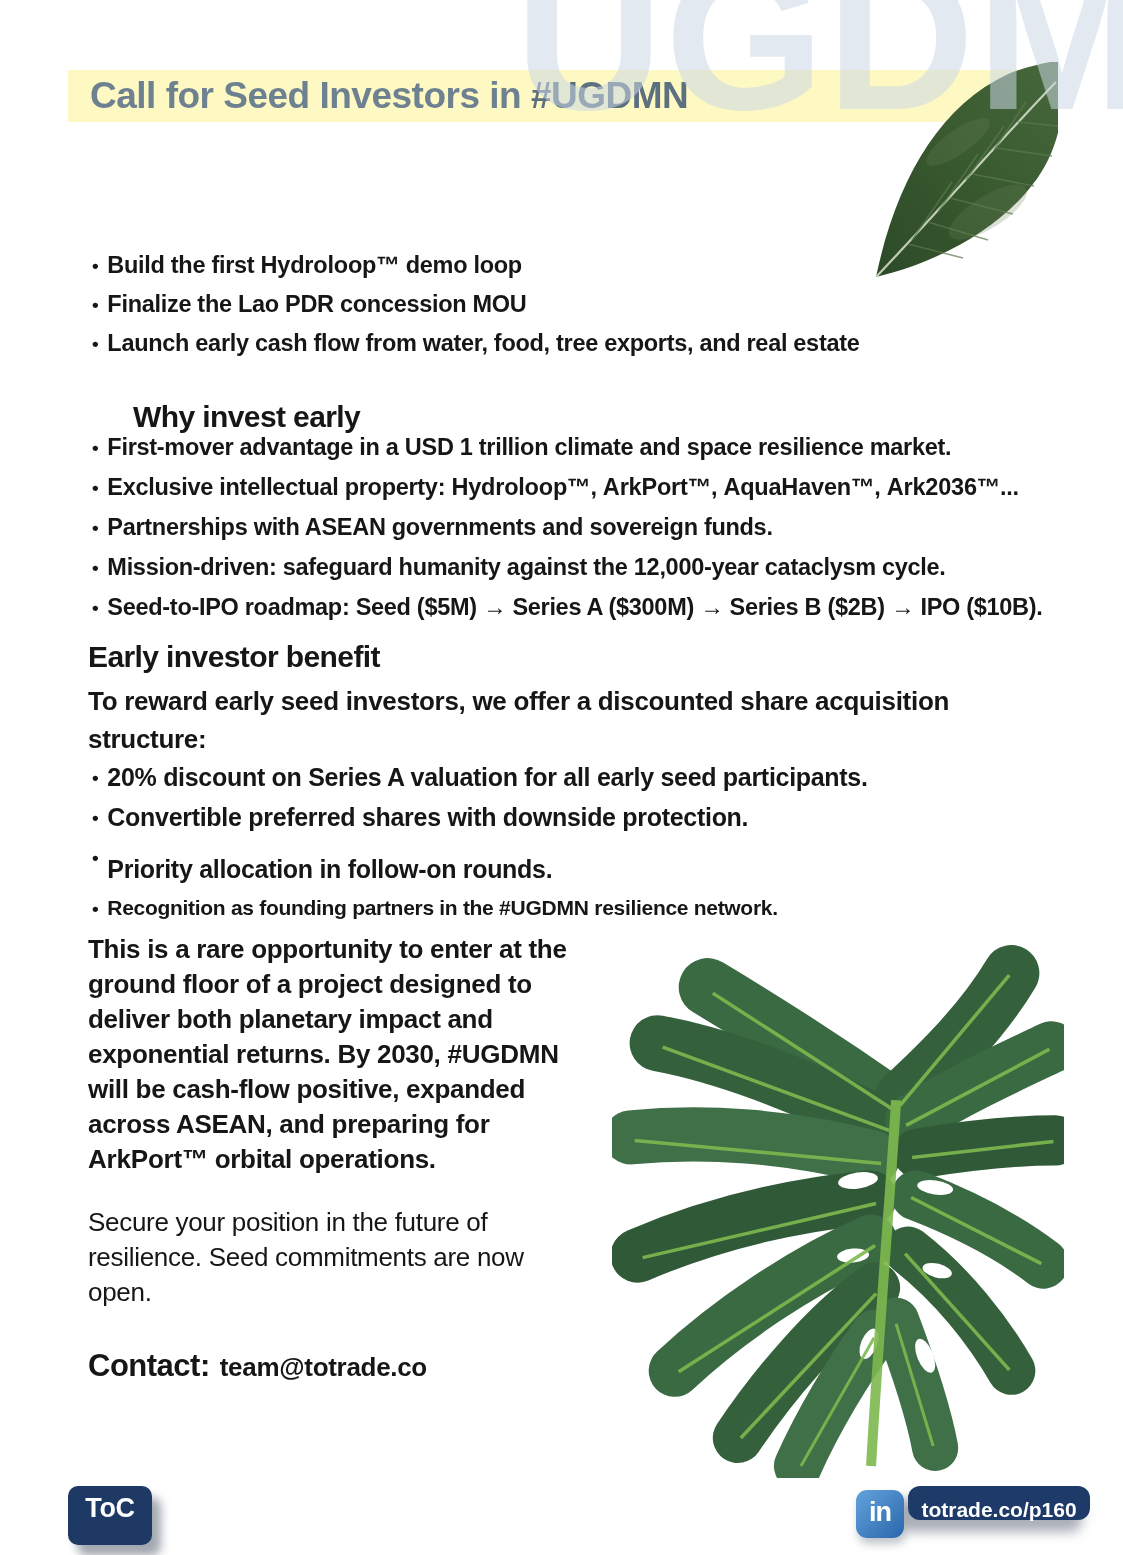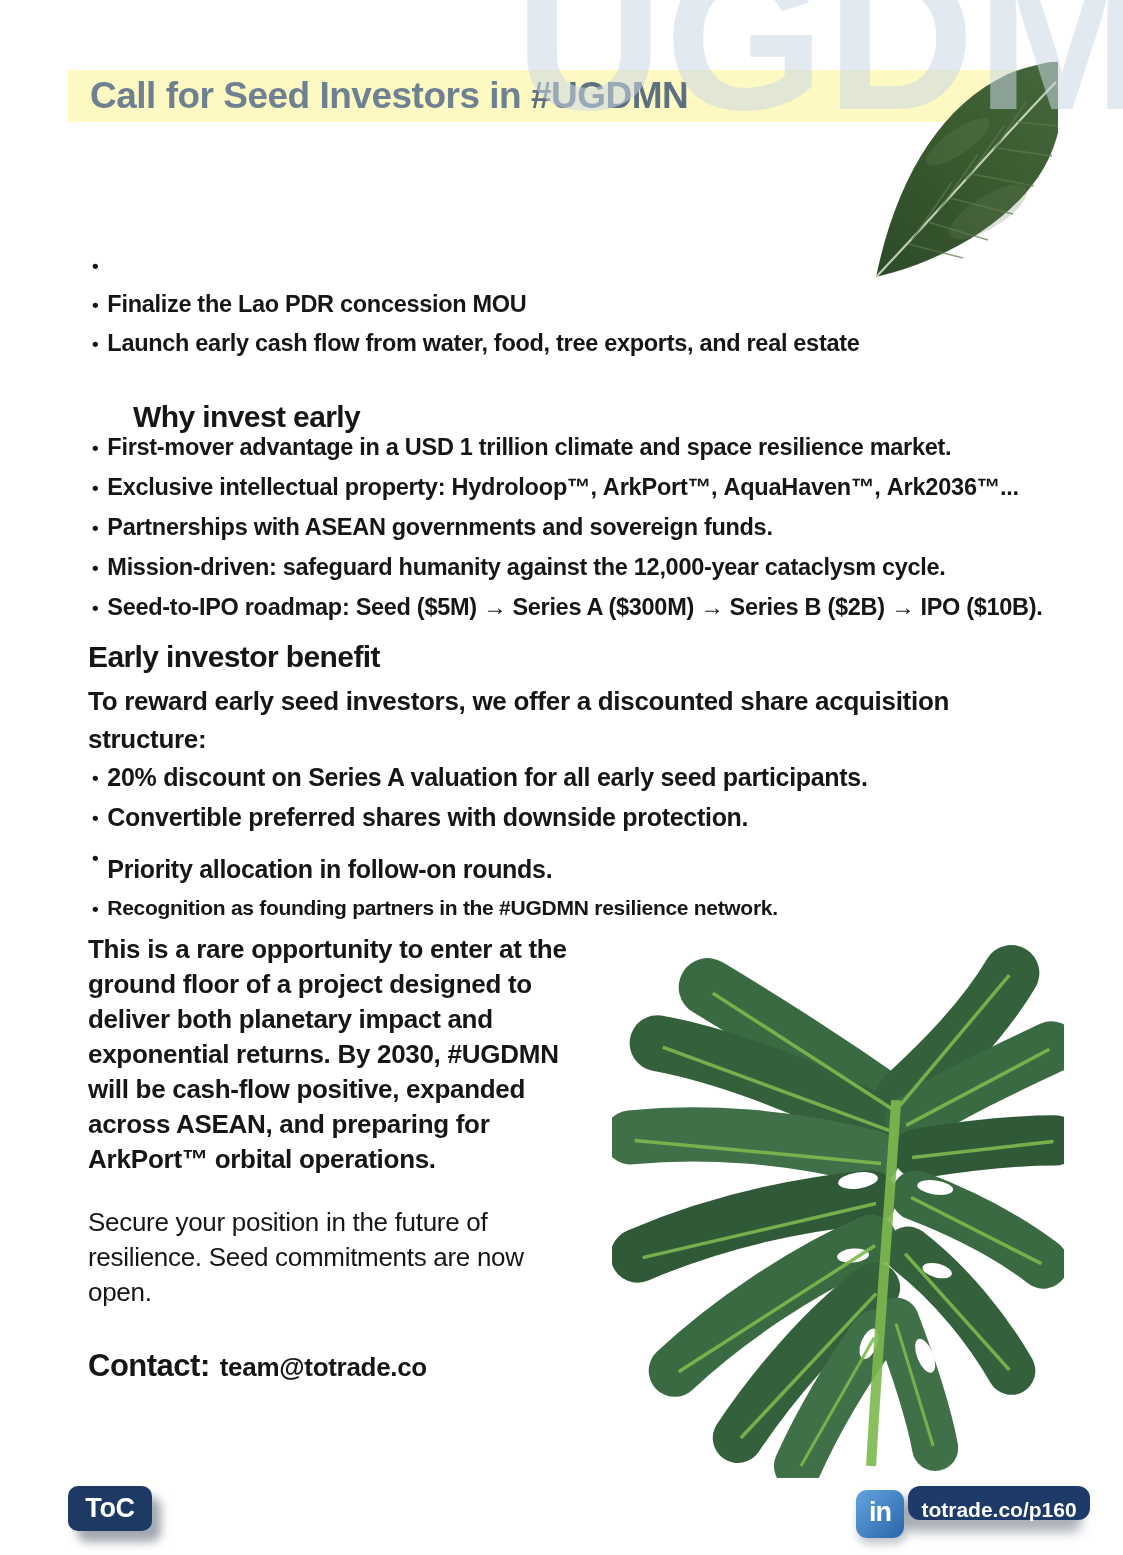--- a/index.html
+++ b/index.html
@@ -38,21 +38,21 @@
   .benefit-para{left:88px;top:682px;width:920px;font-size:26px;line-height:38px;font-weight:700;}
   .close1{left:88px;top:932px;width:545px;font-size:26px;line-height:35px;font-weight:700;}
   .close2{left:88px;top:1205px;width:545px;font-size:26px;line-height:35px;font-weight:400;}
   .contact{position:absolute;left:88px;top:1348px;z-index:20;white-space:nowrap;}
   .contact .clabel{font-size:31px;font-weight:900;letter-spacing:-0.5px;}
   .contact .cemail{font-size:26px;font-weight:700;margin-left:10px;}
   
   .monstera{position:absolute;left:612px;top:925px;width:452px;height:553px;z-index:8;}
   
   .toc-btn{
-    position:absolute;left:68px;top:1486px;width:84px;height:45px;z-index:30;
+    position:absolute;left:68px;top:1486px;width:84px;height:59px;z-index:30;
     background:#1d3964;border-radius:10px;color:#ffffff;
     font-size:27px;font-weight:800;text-align:center;line-height:45px;
     box-shadow:9px 11px 10px rgba(100,110,125,0.6);cursor:pointer;
   }
   .li-icon{
     position:absolute;left:856px;top:1490px;width:48px;height:48px;z-index:31;
     border-radius:11px;background:linear-gradient(135deg,#63a4dc,#2a65ab);
     color:#ffffff;font-size:27px;font-weight:800;text-align:center;line-height:44px;
     box-shadow:2px 6px 8px rgba(100,110,125,0.4);cursor:pointer;letter-spacing:-1px;
   }
@@ -102,20 +102,21 @@
       <ellipse cx="90" cy="80" rx="38" ry="12" fill="#728c60" opacity="0.22" transform="rotate(-35 90 80)"></ellipse>
     </g>
   </svg>
 
   <div class="watermark">UGDMN</div>
 
 
   <div class="list" style="top:252px;">
     <div class="li">
         <span class="dot">•</span>
+        <span class="bt"><span>Build the first </span><b>Hydroloop™</b><span> demo loop</span><b></b><span></span><b></b><span></span><b></b><span></span></span>
       </div>
     <div class="li">
         <span class="dot">•</span>
         <span class="bt"><span>Finalize the Lao PDR concession MOU</span><b></b><span></span><b></b><span></span><b></b><span></span><b></b><span></span></span>
       </div>
     <div class="li">
         <span class="dot">•</span>
         <span class="bt"><span>Launch early cash flow from water, food, tree exports, and real estate</span><b></b><span></span><b></b><span></span><b></b><span></span><b></b><span></span></span>
       </div>
   </div>

